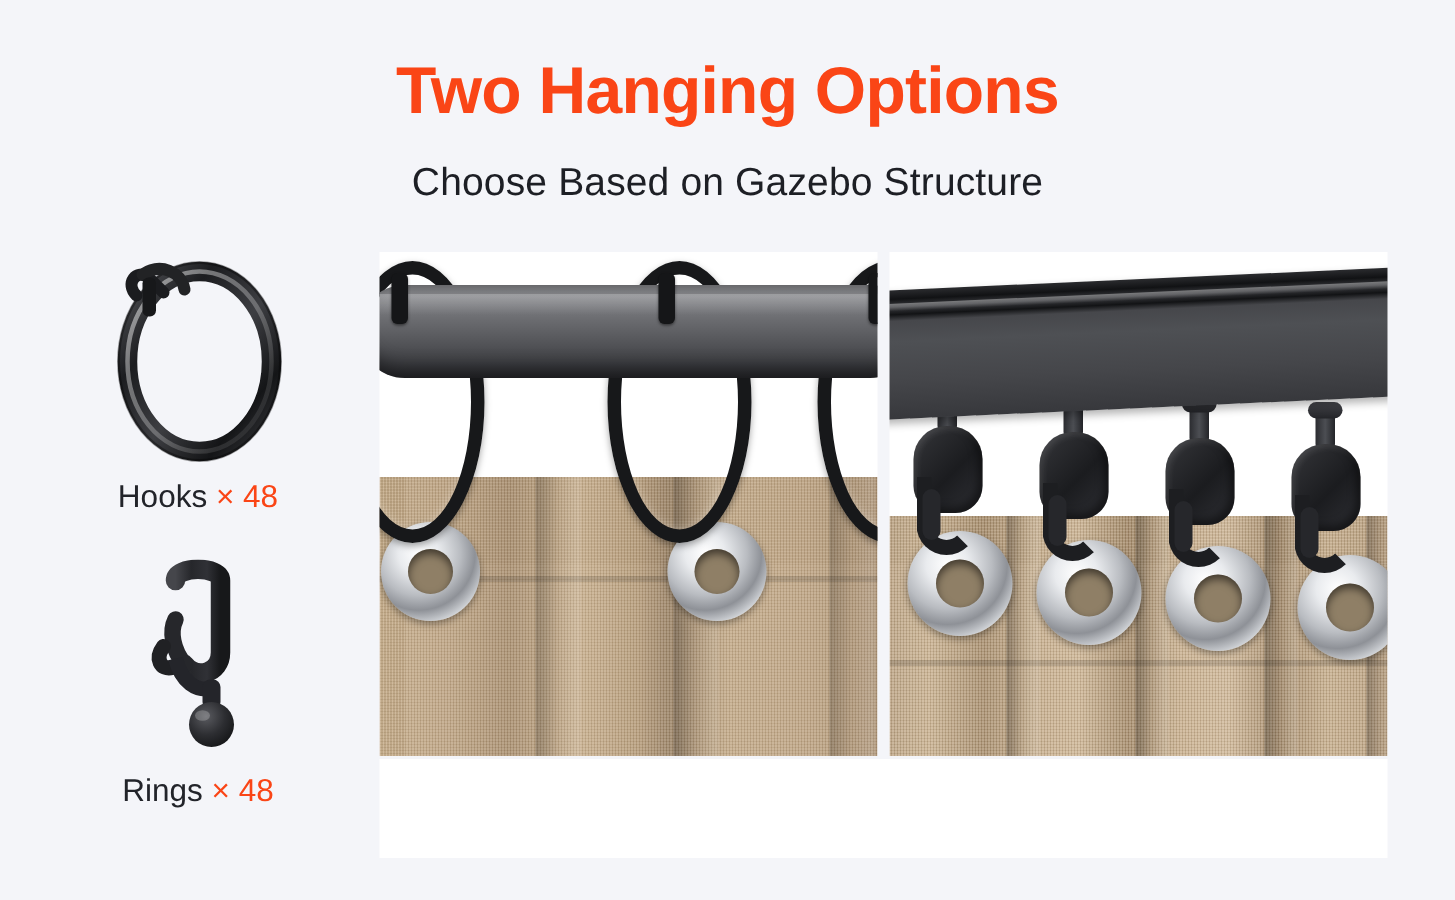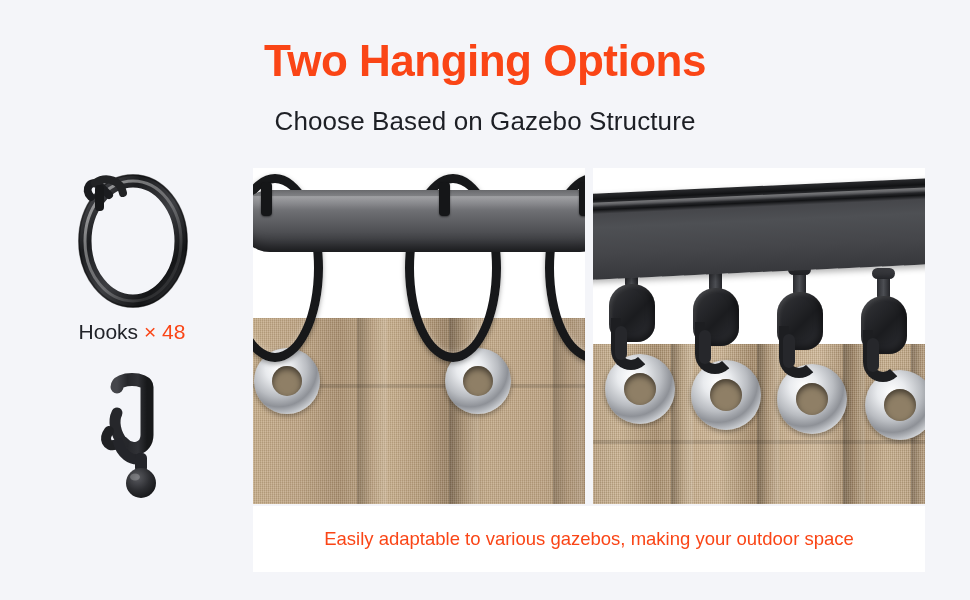--- a/index.html
+++ b/index.html
@@ -402,20 +402,24 @@
         </defs>
         <path d="M30 14 C30 4 60 4 60 14 L60 62 C60 76 44 80 36 70" fill="none" stroke="url(#hookGrad)" stroke-width="13" stroke-linecap="round"></path>
         <path d="M36 70 C28 60 26 48 30 40" fill="none" stroke="#26272b" stroke-width="11" stroke-linecap="round"></path>
         <path d="M22 58 C16 66 20 74 28 72" fill="none" stroke="#202124" stroke-width="10" stroke-linecap="round"></path>
         <path d="M30 66 C34 82 44 88 54 86 L54 96" fill="#24252a" stroke="#24252a" stroke-width="10" stroke-linejoin="round"></path>
         <rect x="48" y="80" width="12" height="20" rx="5" fill="#24252a"></rect>
         <circle cx="54" cy="110" r="15" fill="url(#ballGrad)"></circle>
         <ellipse cx="48" cy="104" rx="5" ry="3.5" fill="rgba(255,255,255,0.22)"></ellipse>
       </svg>
     </div>
+    <div class="product-label">
+      <span>Rings</span>
+      <span class="product-count">× 48</span>
+    </div>
   </div>
 </div>
 
 <div class="photos">
 
   <div class="photo photo-rings">
     <div class="fabric-left"></div>
     <div class="fold f1"></div>
     <div class="fold f2"></div>
     <div class="fold f3"></div>
@@ -463,15 +467,15 @@
       <div class="body"></div>
       <div class="jaw"></div>
       <div class="tongue"></div>
     </div>
     <div class="rail"></div>
   </div>
 </div>
 
 <div class="caption-band">
   <div class="caption-text">
-    <span>Easily adaptable to various gazebos, making your outdoor space</span><br>
+    <br>
   </div>
 </div>
 
 </body></html>

